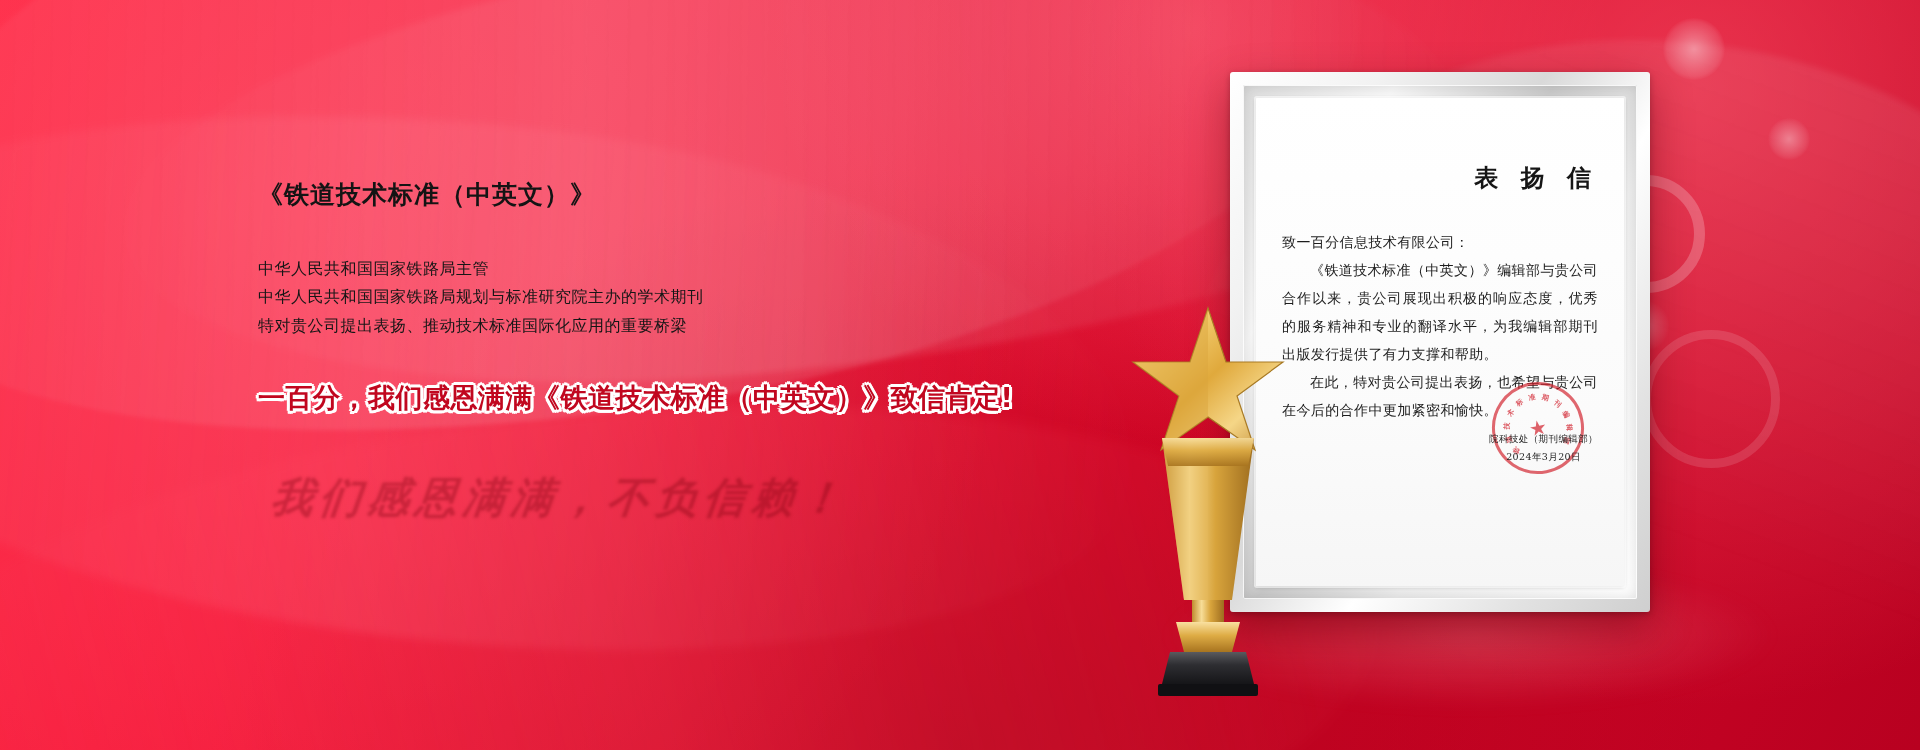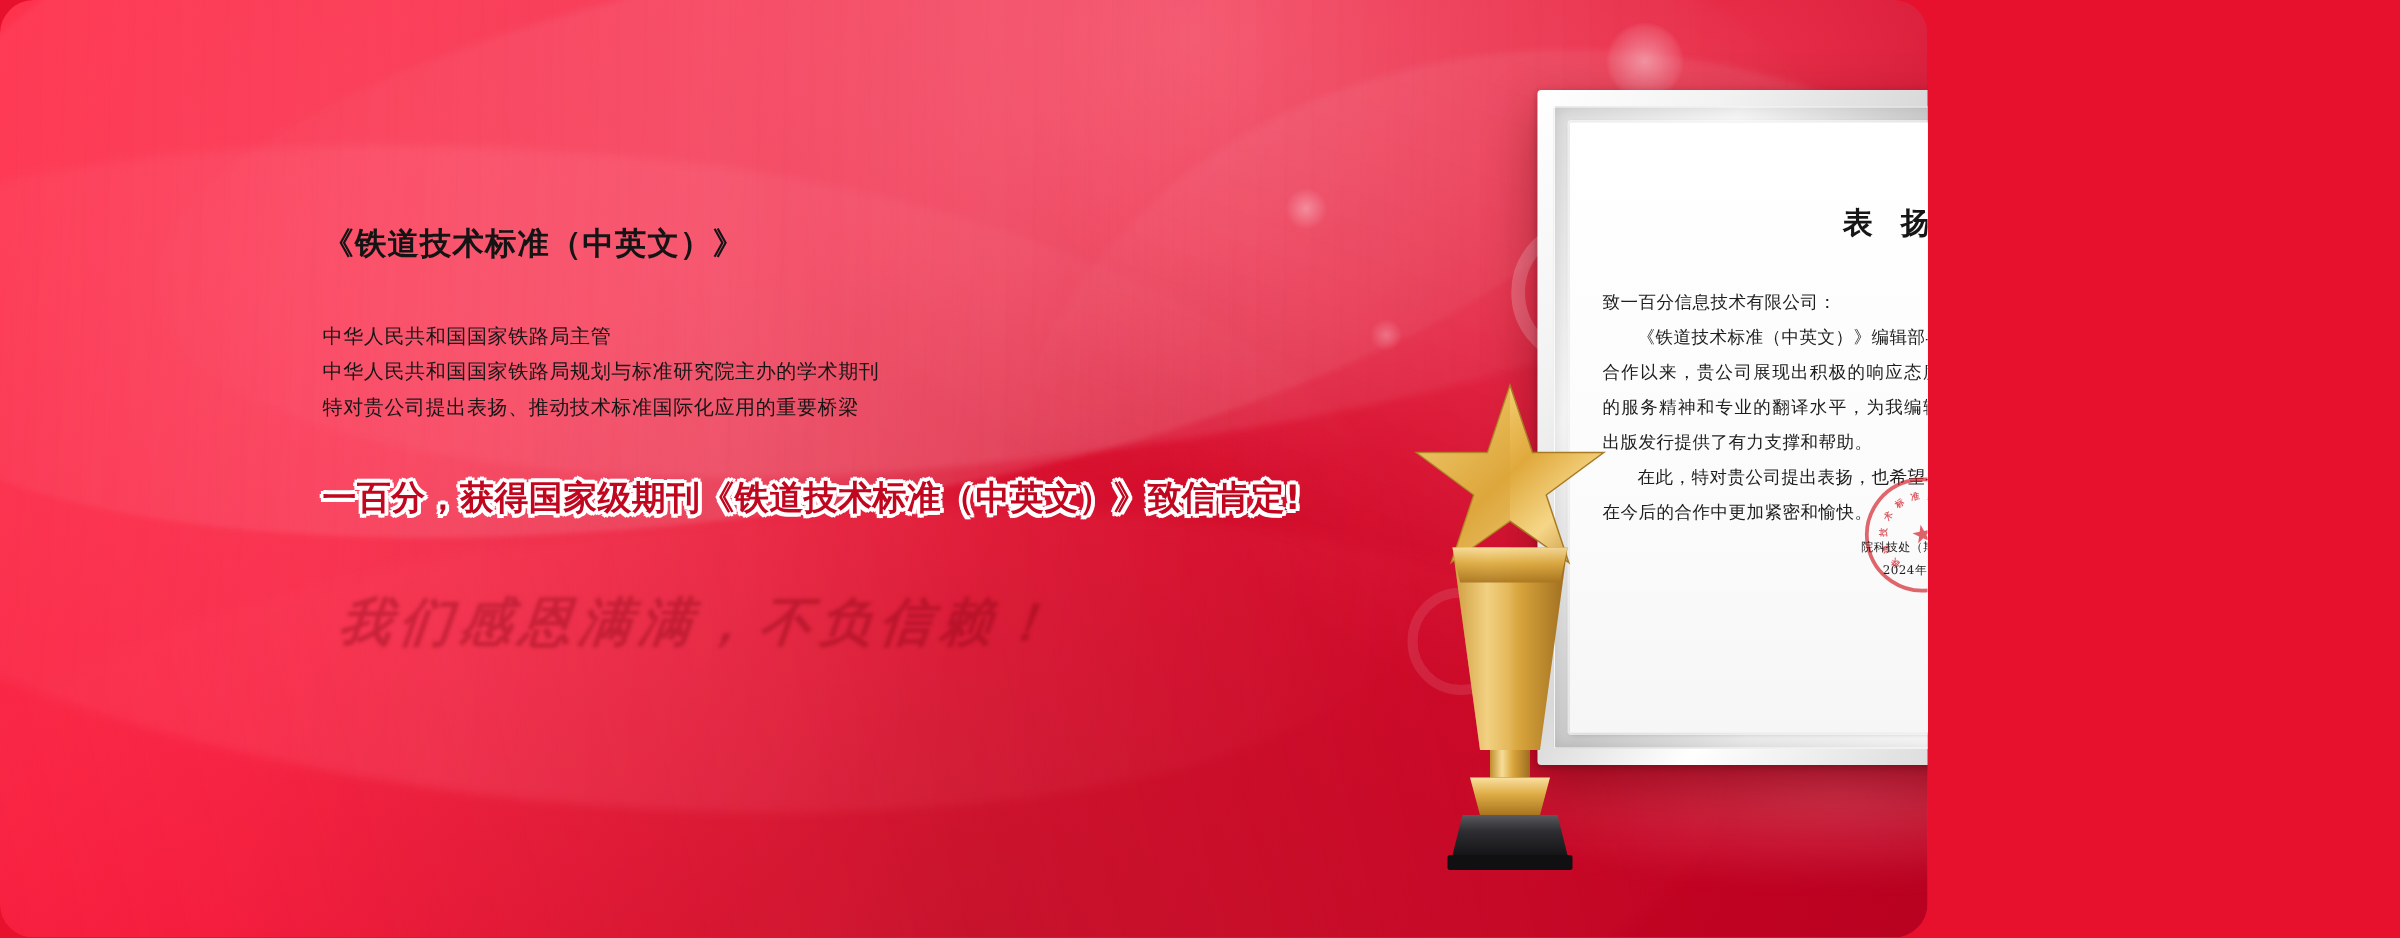--- a/index.html
+++ b/index.html
@@ -2,28 +2,27 @@
 <html><head>
 <meta charset="utf-8">
 <style>
   html,body{margin:0;padding:0;}
   body{
     width:1920px;height:750px;overflow:hidden;
     font-family:"Liberation Sans","DejaVu Sans",sans-serif;
     background:#e8112d;
   }
   .stage{
-    position:relative;width:1542px;height:750px;overflow:hidden;
+    position:relative;width:1920px;height:750px;overflow:hidden;
     background:
       radial-gradient(circle at 88% 12%, rgba(255,90,110,.55) 0%, rgba(255,90,110,0) 34%),
       radial-gradient(circle at 62% 4%,  rgba(255,120,140,.40) 0%, rgba(255,120,140,0) 30%),
       radial-gradient(circle at 12% 28%, rgba(255,70,95,.45) 0%, rgba(255,70,95,0) 45%),
       radial-gradient(ellipse at 50% 100%, rgba(150,0,18,.55) 0%, rgba(150,0,18,0) 55%),
       linear-gradient(118deg,#ff2c48 0%,#f41638 26%,#e6092c 52%,#cf0426 74%,#b80120 100%);
-    border-radius: 27px;
   }
   
   .ribbon{position:absolute;pointer-events:none;}
   .r1{top:-210px;left:-140px;width:1500px;height:620px;
       background:linear-gradient(100deg,rgba(255,255,255,0) 0%,rgba(255,255,255,.16) 48%,rgba(255,255,255,0) 100%);
       border-radius:50% 50% 48% 52%/60% 55% 45% 40%;transform:rotate(-9deg);filter:blur(2px);}
   .r2{top:-60px;left:120px;width:1350px;height:430px;
       background:linear-gradient(95deg,rgba(255,255,255,0) 0%,rgba(255,255,255,.12) 50%,rgba(255,255,255,0) 100%);
       border-radius:60% 40% 55% 45%/55% 60% 40% 45%;transform:rotate(-5deg);filter:blur(3px);}
   .r3{top:120px;left:-260px;width:1400px;height:520px;
@@ -158,21 +157,21 @@
 
   <div class="glow"></div>
 
   <div class="copy">
     <h1 class="journal-title">《铁道技术标准（中英文）》</h1>
     <div class="desc">
       <p class="desc-line">中华人民共和国国家铁路局主管</p>
       <p class="desc-line">中华人民共和国国家铁路局规划与标准研究院主办的学术期刊</p>
       <p class="desc-line">特对贵公司提出表扬、推动技术标准国际化应用的重要桥梁</p>
     </div>
-    <p class="headline">一百分，获得国家级期刊《铁道技术标准（中英文）》致信肯定!</p>
+    <p class="headline">一百分，我们感恩满满《铁道技术标准（中英文）》致信肯定!</p>
     <p class="slogan">我们感恩满满，不负信赖！</p>
   </div>
 
   <svg class="trophy" viewBox="0 0 160 400">
     <defs>
       <linearGradient id="goldA" x1="0" y1="0" x2="1" y2="1">
         <stop offset="0%" stop-color="#fff0bd"></stop>
           <stop offset="22%" stop-color="#f6d276"></stop>
         <stop offset="50%" stop-color="#e0a93c"></stop>
           <stop offset="74%" stop-color="#f5d687"></stop>

